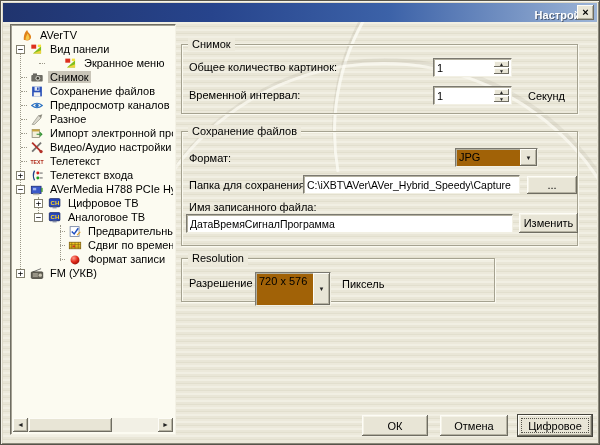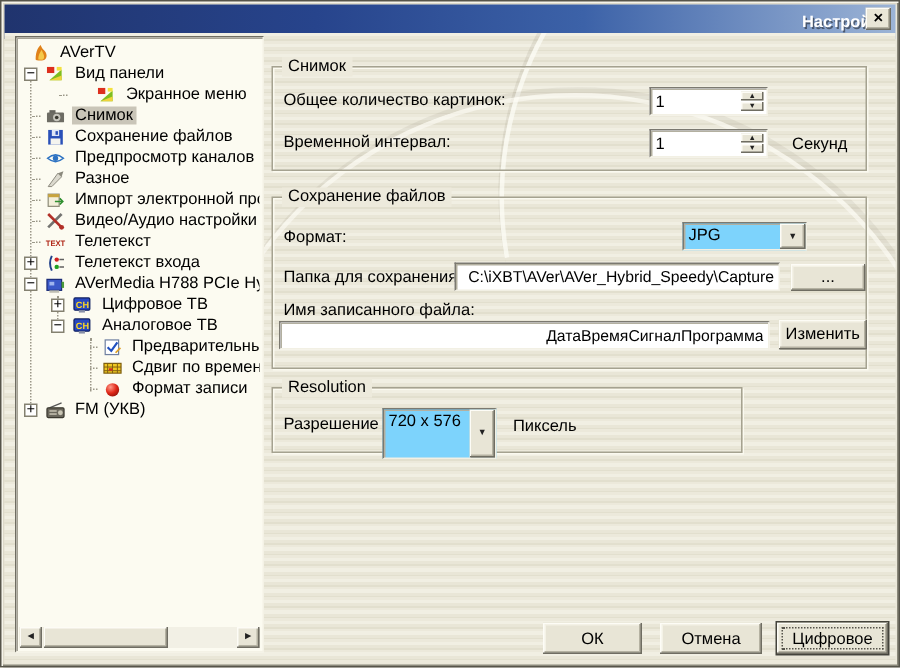--- a/index.html
+++ b/index.html
@@ -68,35 +68,35 @@
   #lbl-seconds{left:528px;top:89px}
   #lbl-format{left:189px;top:151px}
   #lbl-folder{left:189px;top:178px}
   #lbl-filename{left:189px;top:200px}
   #lbl-resolution{left:189px;top:276px}
   #lbl-pixel{left:342px;top:277px}
 
   .edit{position:absolute;background:#fff;border:1px solid;border-color:#7b7970 #f2f0e4 #f2f0e4 #7b7970;
     box-shadow:inset 1px 1px 0 #b3b0a0;}
   .edit input{width:100%;height:100%;border:none;outline:none;background:transparent;
-    font-family:"Liberation Sans",sans-serif;font-size:10.5px;padding:0 3px;color:#000;text-align:right;}
+    font-family:"Liberation Sans",sans-serif;font-size:10.5px;padding:0 3px;color:#000;}
   #edit-folder{left:303px;top:175px;width:217px;height:19px}
   #edit-filename{left:186px;top:214px;width:327px;height:19px}
 
   .spinedit{position:absolute;background:#fff;border:1px solid;border-color:#7b7970 #f2f0e4 #f2f0e4 #7b7970;
     box-shadow:inset 1px 1px 0 #b3b0a0;}
   #spin-total{left:433px;top:58px;width:79px;height:19px}
   #spin-interval{left:433px;top:86px;width:79px;height:19px}
   .spinedit input{width:100%;height:100%;border:none;outline:none;background:transparent;
     font-family:"Liberation Sans",sans-serif;font-size:11px;padding:0 18px 0 3px;color:#000;}
   .spinner{position:absolute;right:2px;top:2px;bottom:2px;width:15px;display:flex;flex-direction:column;gap:1px;}
   .spinbtn{flex:1;background:#e8e5d6;box-shadow:inset -1px -1px 0 #6f6d62, inset 1px 1px 0 #fdfcf6;
     font-size:5px;line-height:6px;text-align:center;color:#222;}
 
-  .combo{position:absolute;background:#7dd3fc;border:1px solid;border-color:#7b7970 #f2f0e4 #f2f0e4 #7b7970;
+  .combo{position:absolute;background:#a16207;border:1px solid;border-color:#7b7970 #f2f0e4 #f2f0e4 #7b7970;
     box-shadow:inset 1px 1px 0 #b3b0a0;display:flex;align-items:stretch;}
   #combo-format{left:455px;top:148px;width:83px;height:19px}
   #combo-res{left:255px;top:272px;width:76px;height:34px}
   .combo .field{flex:1;padding:2px 3px;overflow:hidden;white-space:nowrap;}
   .combo .drop{flex:none;width:17px;background:#e8e5d6;
     box-shadow:inset -1px -1px 0 #6f6d62, inset 1px 1px 0 #fdfcf6, inset -2px -2px 0 #b5b2a2;
     font-size:6px;display:flex;align-items:center;justify-content:center;color:#222;}
 
   .btn{position:absolute;background:#e8e5d6;
     box-shadow:inset -1px -1px 0 #6f6d62, inset 1px 1px 0 #fdfcf6, inset -2px -2px 0 #b5b2a2, inset 2px 2px 0 #f4f2e6;

